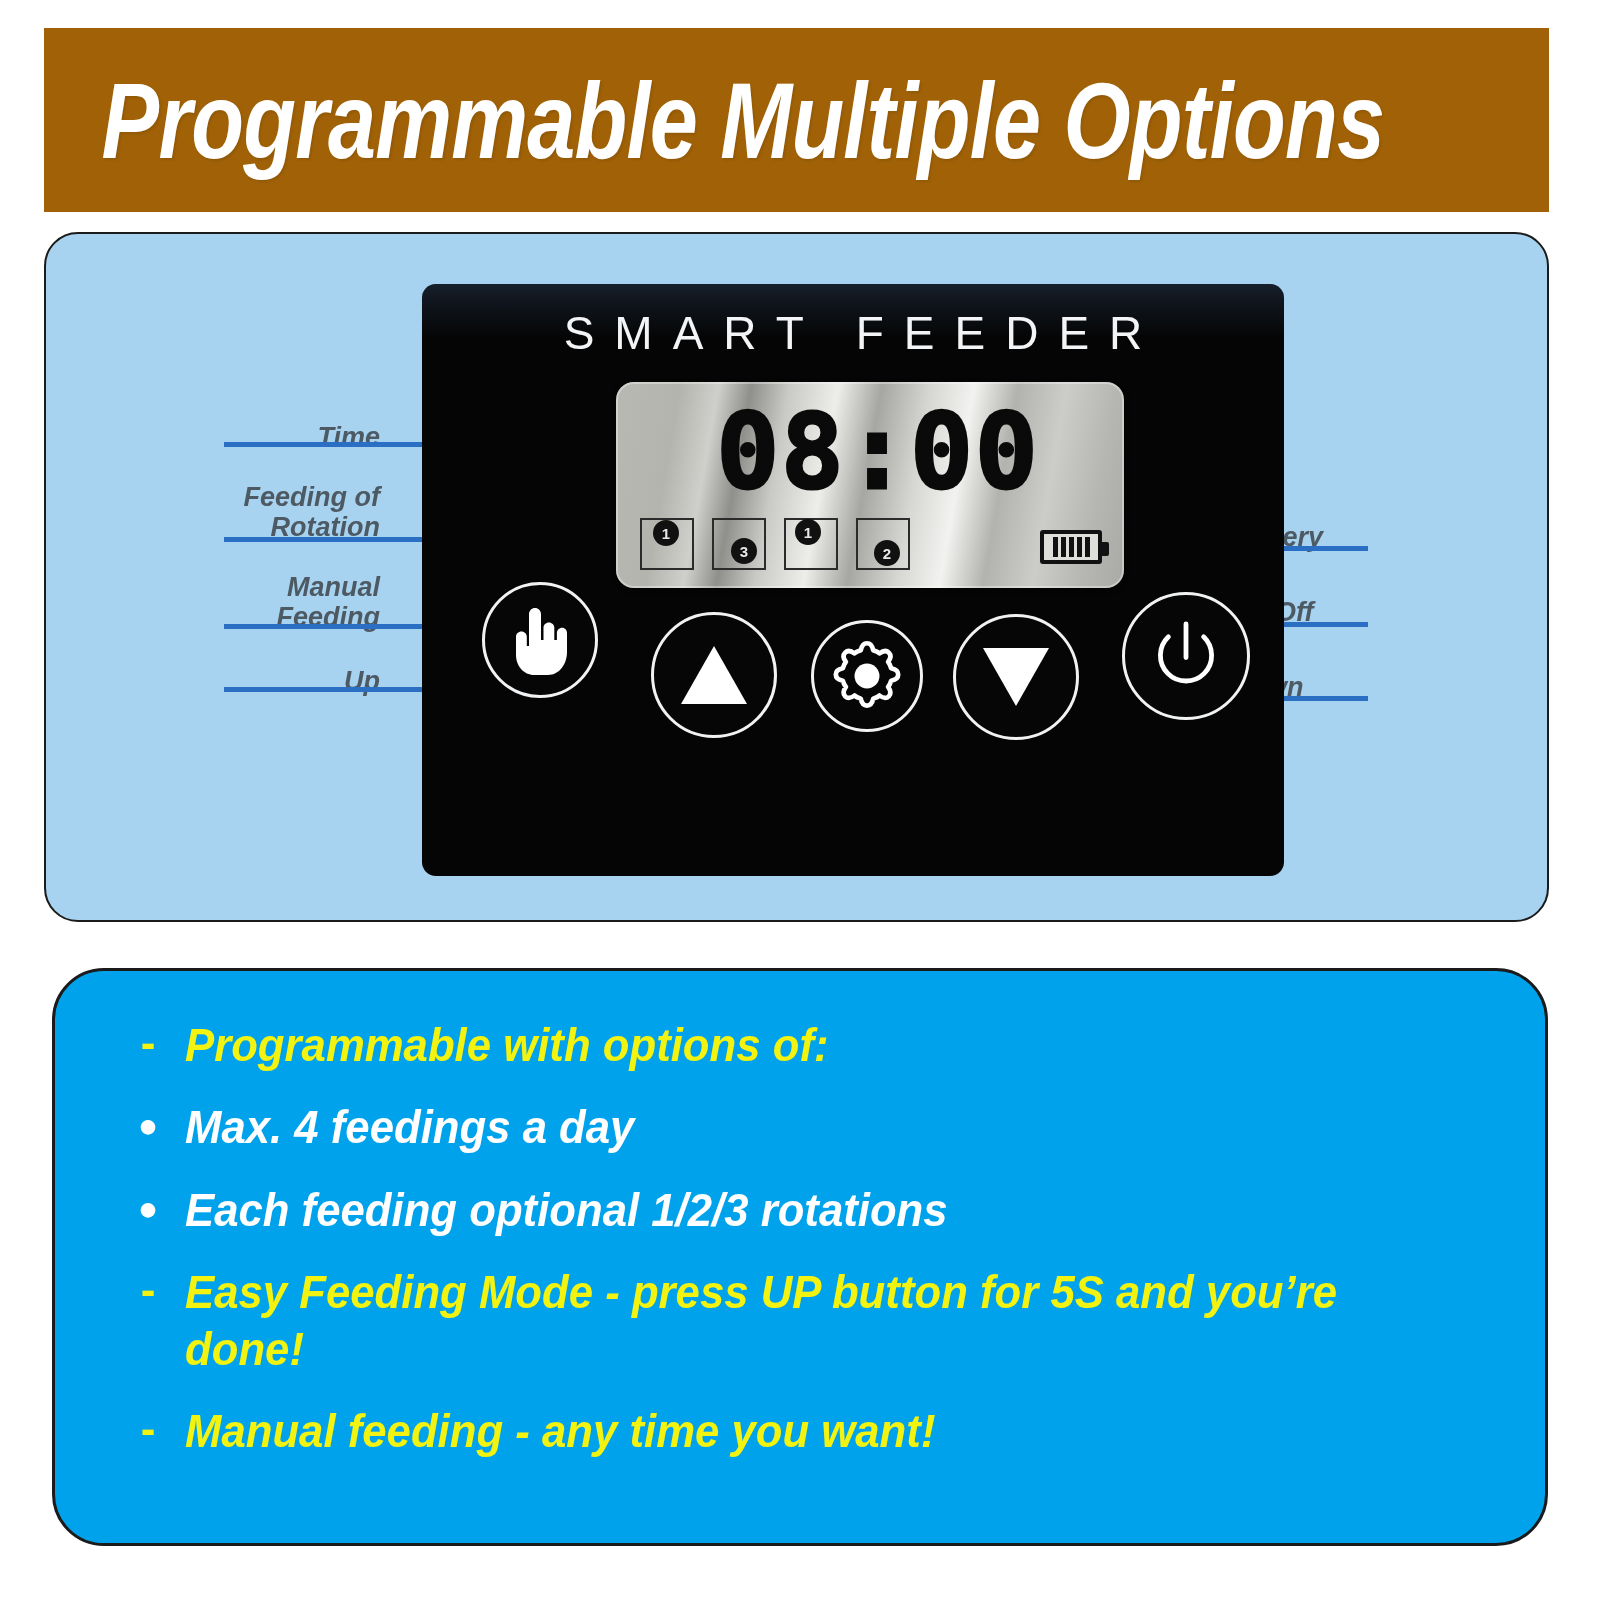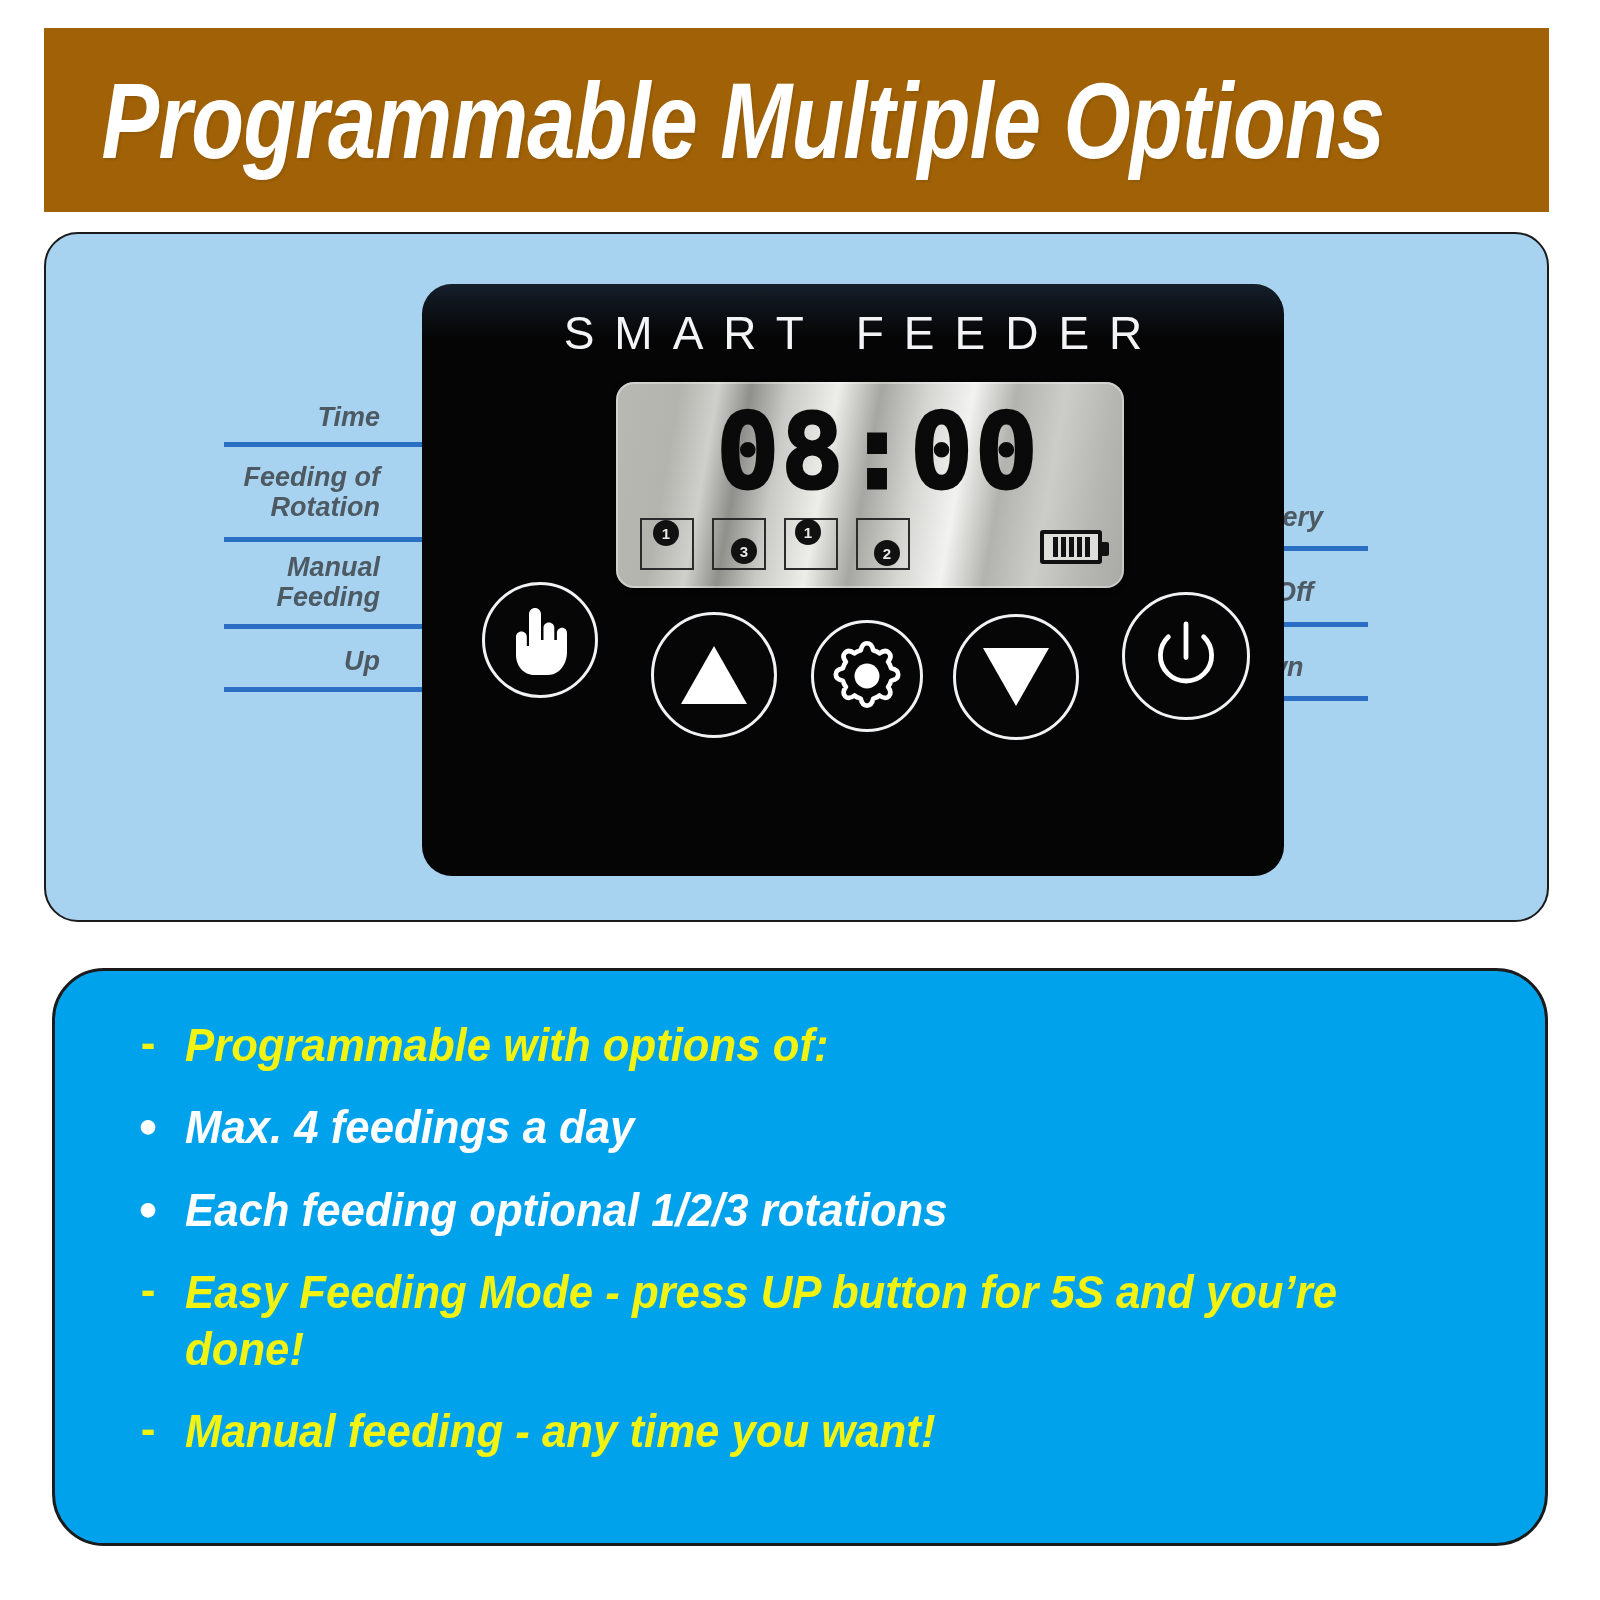--- a/index.html
+++ b/index.html
@@ -43,21 +43,21 @@
     border: 2px solid #1b1b1b;
     border-radius: 34px;
   }
 
   
   .device-panel {
     position: absolute;
     left: 376px; top: 50px;
     width: 862px; height: 592px;
     background: #050505;
-    border-radius: 30px;
+    border-radius: 14px;
     overflow: hidden;
   }
   .device-sheen {
     position: absolute; inset: 0;
     background: linear-gradient(180deg, rgba(60,90,130,0.30) 0%, rgba(10,16,26,0.0) 9%, rgba(0,0,0,0) 100%);
     pointer-events: none;
   }
   .brand {
     position: absolute;
     left: 0; right: 0; top: 22px;
@@ -186,20 +186,21 @@
     background: #2b6fc4;
   }
   .lbl {
     position: absolute;
     color: #4e5a63;
     font-size: 27px;
     font-weight: bold;
     font-style: italic;
     line-height: 1.12;
     white-space: pre-line;
+    margin-top: 20px;
   }
   .lbl-left  { text-align: right; }
   .lbl-right { text-align: left; }
 
   
   .features-card {
     position: absolute;
     left: 52px; top: 968px;
     width: 1496px; height: 578px;
     background: #00A2EC;

